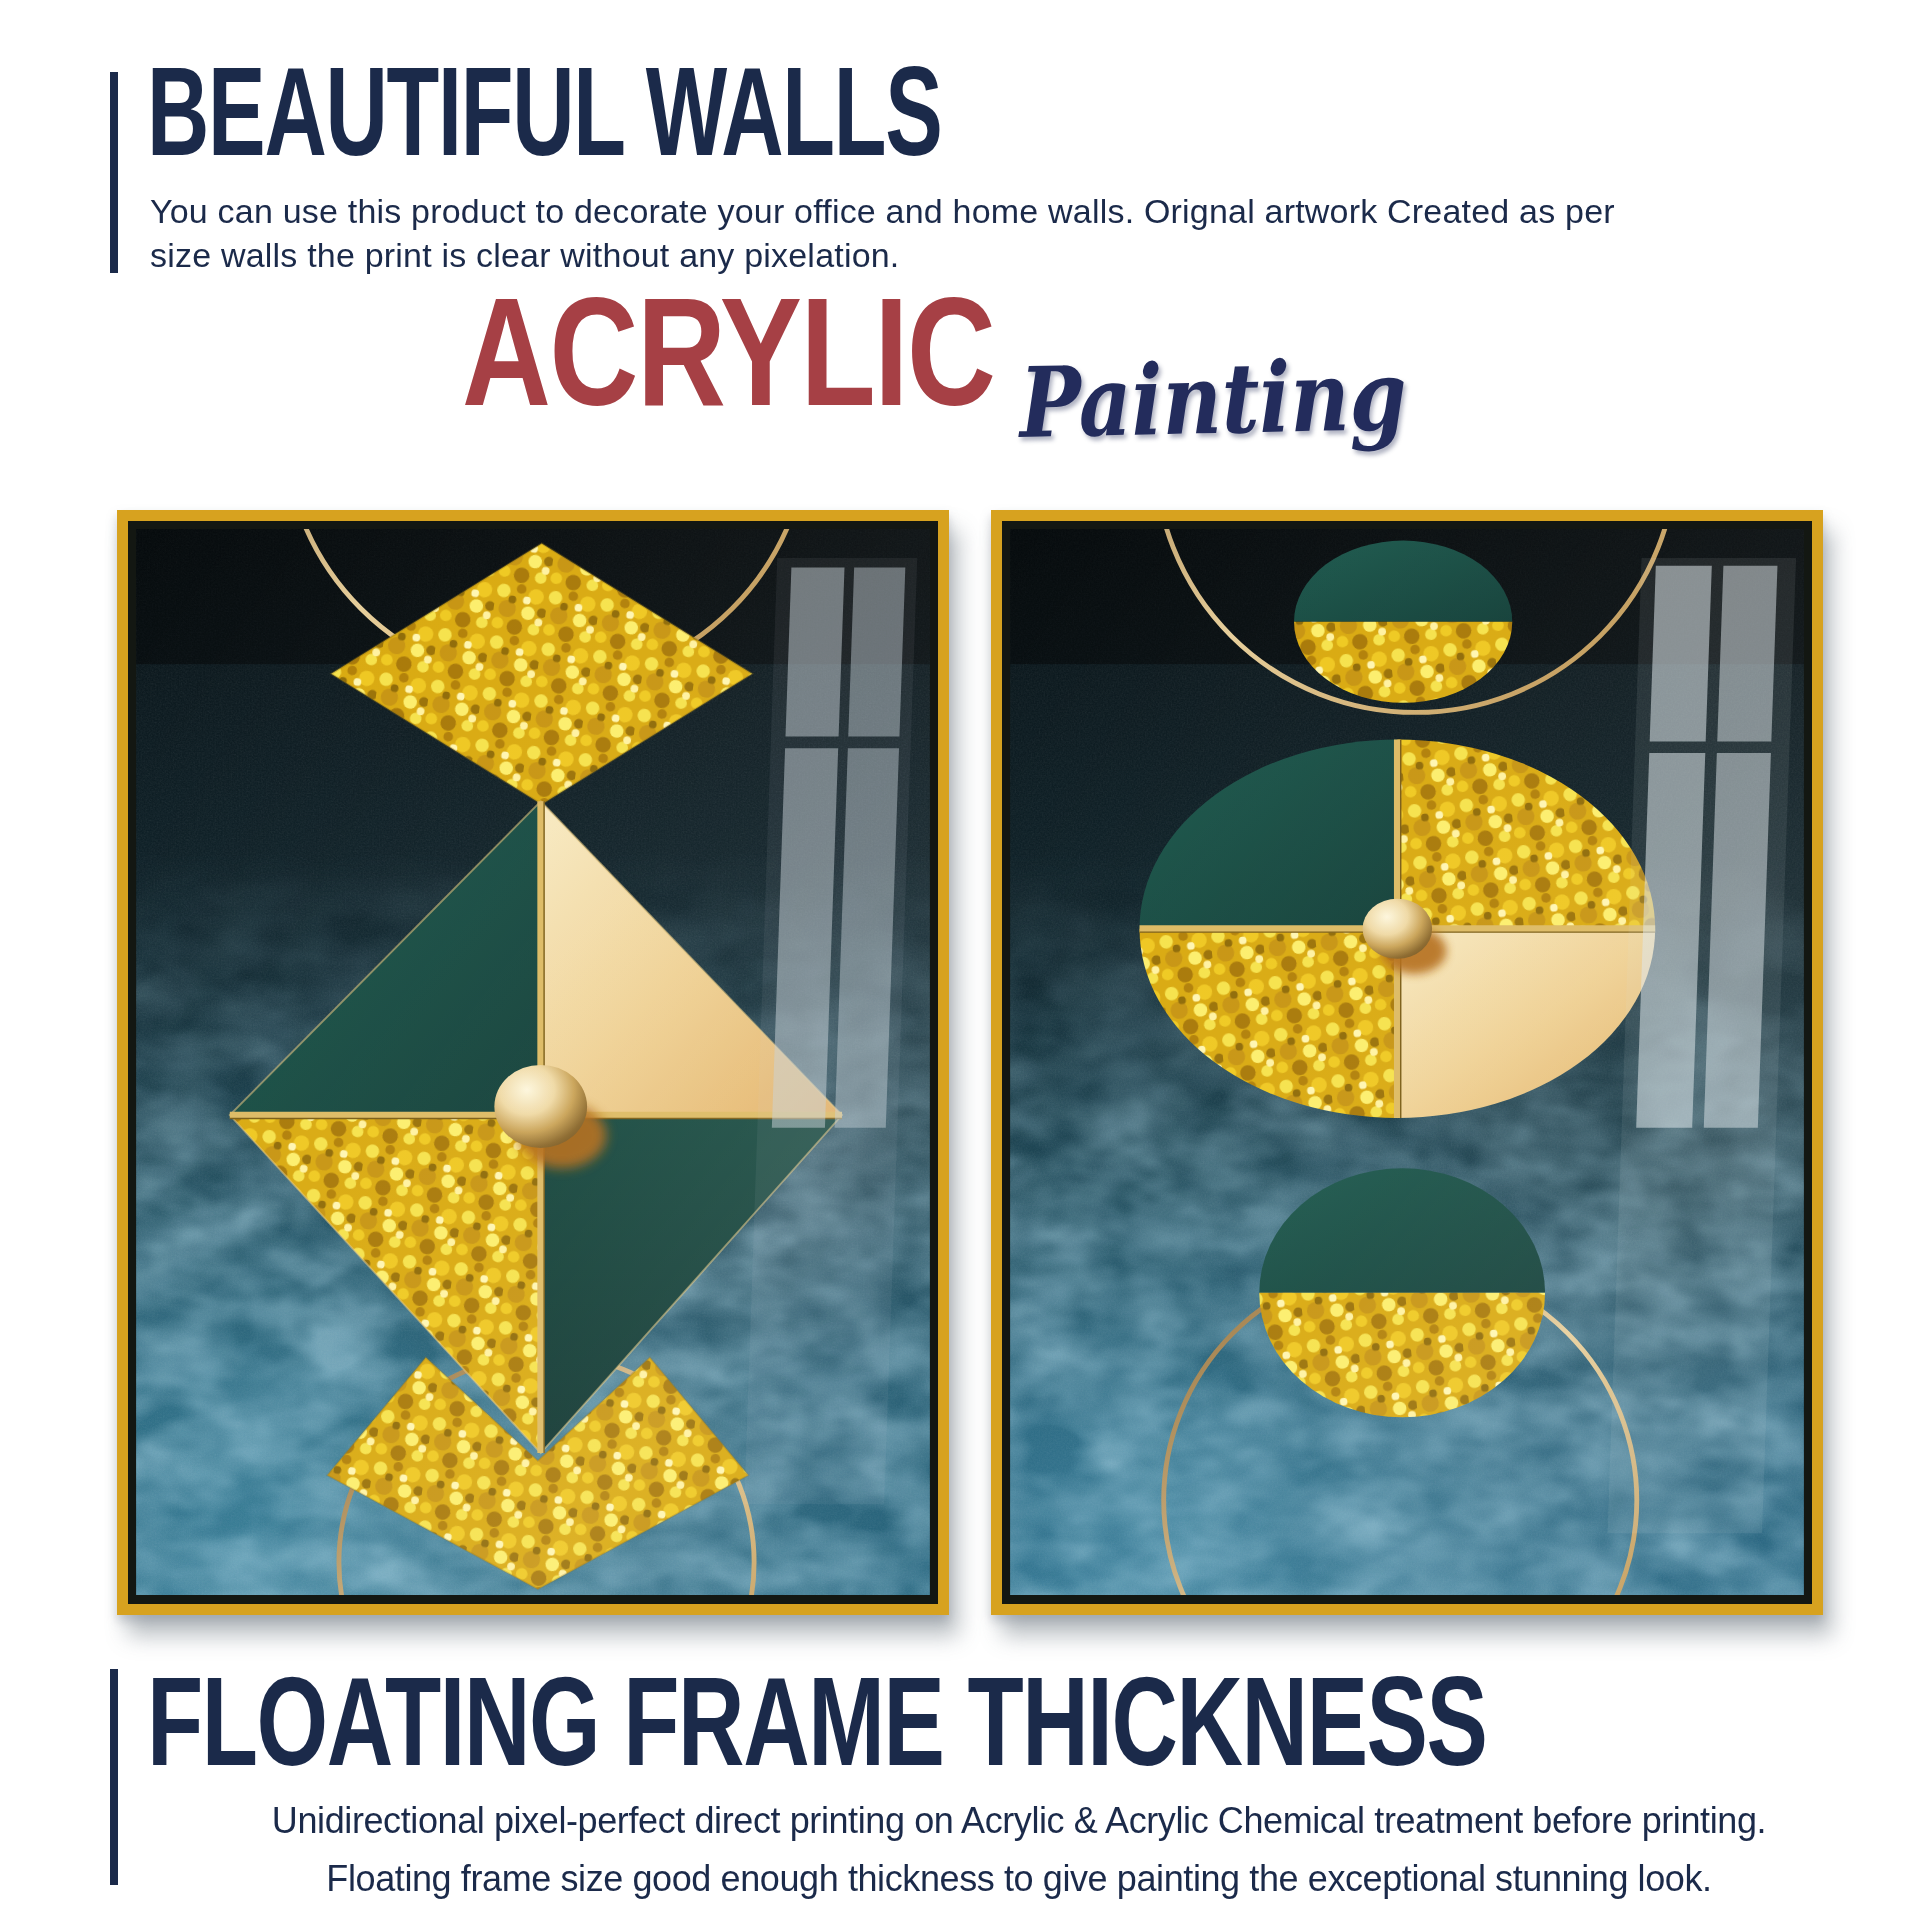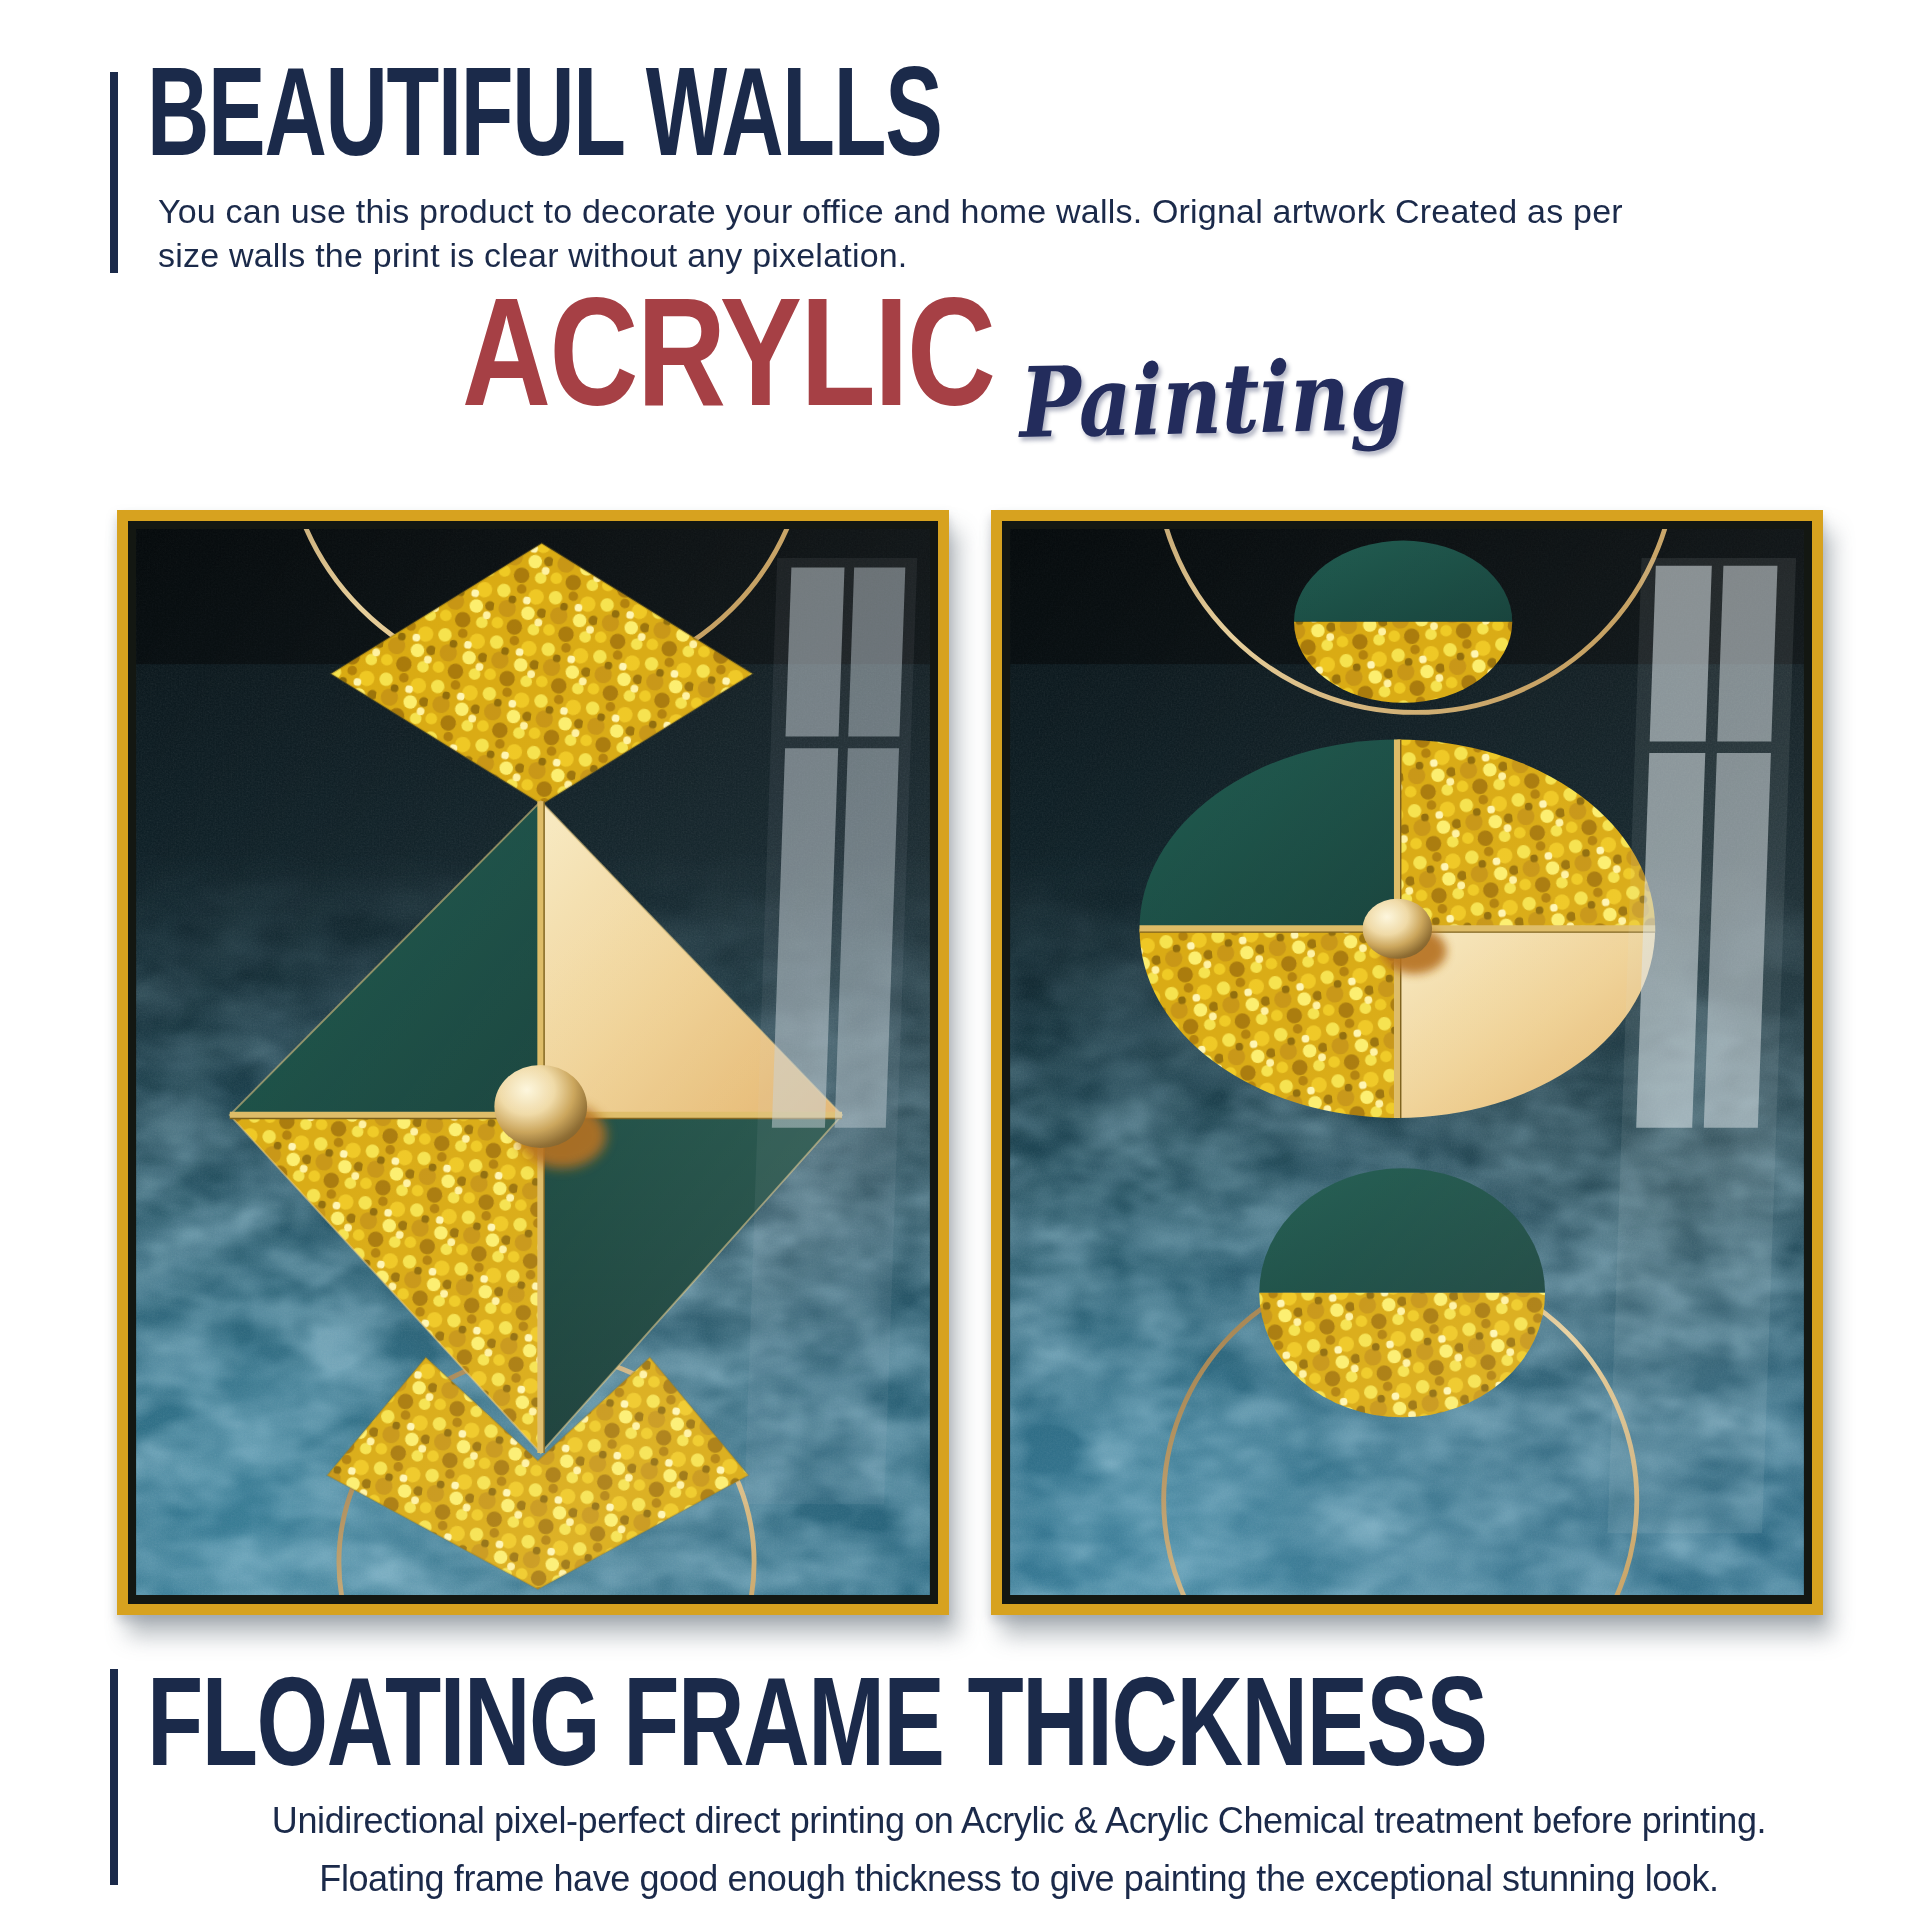--- a/index.html
+++ b/index.html
@@ -25,21 +25,21 @@
 </style>
 </head>
 <body>
 
 <div id="stage">
 
   <div class="abs vbar" style="left:110px;top:72px;height:201px;"></div>
 
   <div class="abs big-title" style="left:147px;top:48px;font-size:127px;transform:scaleX(.68);">BEAUTIFUL WALLS</div>
 
-  <div class="abs intro" style="left:158px;top:189px;width:1699px;">
+  <div class="abs intro" style="left:150px;top:189px;width:1699px;">
     <div>You can use this product to decorate your office and home walls. Orignal artwork Created as per</div>
     <div>size walls the print is clear without any pixelation.</div>
   </div>
 
   <div class="abs acrylic" style="left:462px;top:275px;">ACRYLIC</div>
 
   <div class="abs script" style="left:1019px;top:355px;">Painting</div>
 
   <div class="painting" style="left:117px;top:510px;">
     <svg width="794" height="1066" viewBox="0 0 822 1104">
@@ -277,17 +277,17 @@
       <rect width="822" height="1104" fill="url(#sheenR)"></rect>
     </svg>
   </div>
 
   <div class="abs vbar" style="left:110px;top:1669px;height:216px;"></div>
 
   <div class="abs big-title" style="left:147px;top:1659px;font-size:126px;transform:scaleX(.73);">FLOATING FRAME THICKNESS</div>
 
   <div class="abs footer-text" style="left:150px;top:1792px;width:1738px;">
     <div>Unidirectional pixel-perfect direct printing on Acrylic &amp; Acrylic Chemical treatment before printing.</div>
-    <div>Floating frame have good enough thickness to give painting the exceptional stunning look.</div>
+    <div>Floating frame size good enough thickness to give painting the exceptional stunning look.</div>
   </div>
 
 </div>
 
 
 </body></html>

